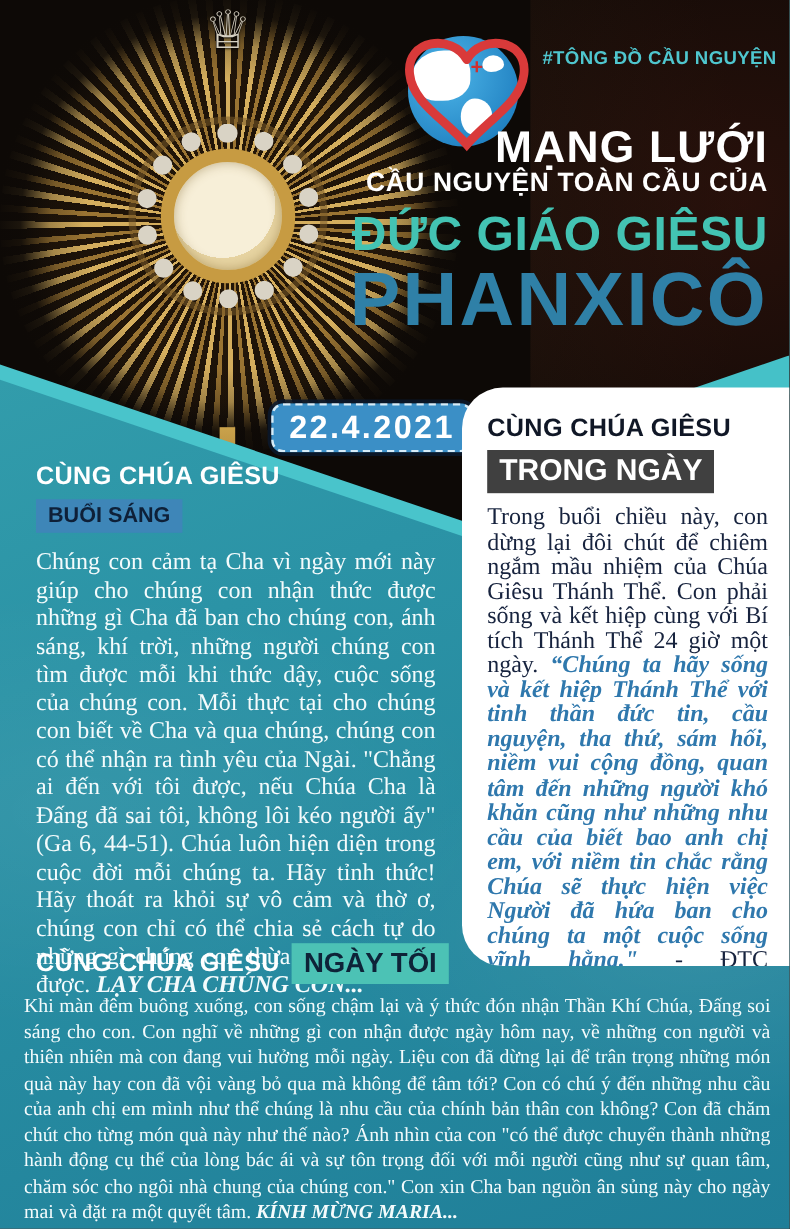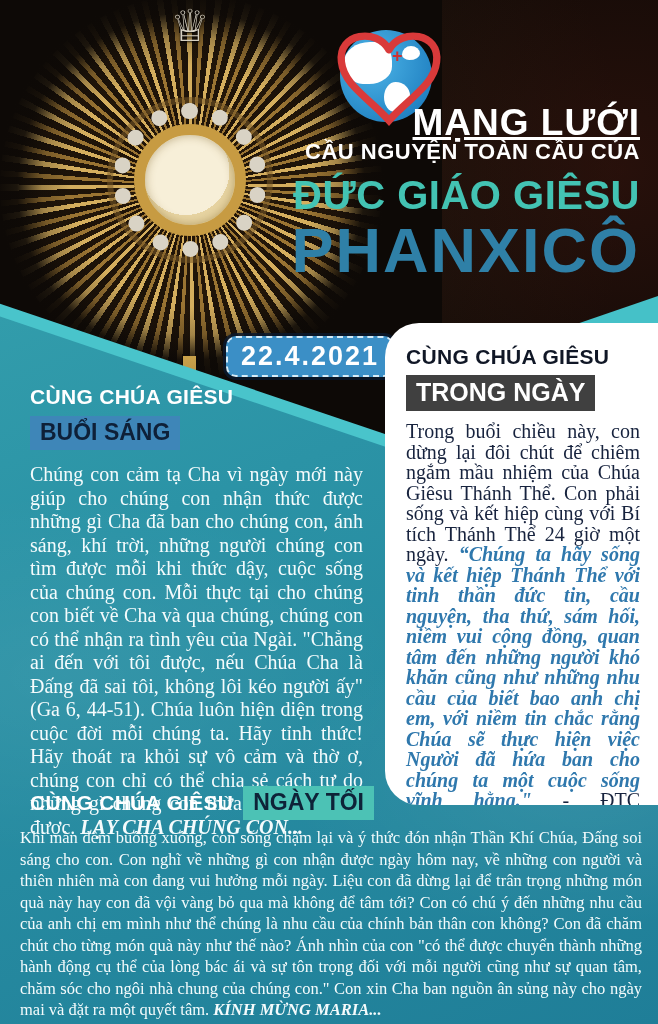--- a/index.html
+++ b/index.html
@@ -59,33 +59,33 @@
   .land2{position:absolute;left:44px;top:52px;width:26px;height:30px;background:#fff;
     border-radius:45% 55% 60% 40%/50% 45% 55% 50%;}
   .land3{position:absolute;left:62px;top:16px;width:18px;height:14px;background:#fff;
     border-radius:50% 50% 60% 40%/60% 55% 45% 40%;}
   .heart-svg{position:absolute;left:-8px;top:-6px;}
   .globe-cross{position:absolute;left:56px;top:22px;color:#d03030;font-size:18px;font-weight:bold;}
   
   .hashtags{position:absolute;left:452px;top:38px;z-index:3;color:#4fc6ce;
     font-weight:bold;font-size:15.5px;line-height:22px;letter-spacing:0.3px;}
   .title-block{position:absolute;right:18px;top:104px;text-align:right;z-index:3;line-height:1;}
-  .title-1{color:#fff;font-size:37px;font-weight:bold;letter-spacing:1px;text-decoration:underline;}
+  .title-1{color:#fff;font-size:37px;font-weight:bold;letter-spacing:1px;}
   .title-2{color:#fff;font-size:22px;font-weight:bold;letter-spacing:0.5px;margin-top:0;}
   .title-3{color:#43c3b3;font-size:40px;font-weight:bold;letter-spacing:0.5px;margin-top:12px;}
   .title-4{color:#2f80a7;font-size:63px;font-weight:bold;letter-spacing:2px;margin-top:4px;text-align:right;}
   
   .date-badge{position:absolute;left:226px;top:336px;z-index:3;
     background:#3b8fc6;border:2px dashed #d6ecf8;border-radius:10px;
     box-shadow:0 0 0 3px rgba(10,25,45,0.85);
     color:#fff;font-weight:bold;font-size:27px;letter-spacing:2px;padding:3px 13px;}
   
   .kicker{color:#fff;font-weight:bold;font-size:21px;letter-spacing:0.3px;}
   .tag{display:inline-block;font-weight:bold;padding:3px 10px 4px;}
-  .tag-blue-dark{background:#3e86b8;color:#0e2038;font-size:23px;}
+  .tag-blue-dark{background:#3e86b8;color:#0e2038;font-size:18px;}
   .tag-blue-white{background:#404040;color:#fff;font-size:25px;}
   .tag-teal{background:#4cc2b5;color:#0e2338;font-size:23px;}
   .serif{font-family:"Liberation Serif",serif;text-align:justify;}
   
   .morning{position:absolute;left:30px;top:385px;width:333px;z-index:3;}
   .morning .tag{margin-top:7px;}
   .morning p{margin:13px 0 0;color:#f4fbfc;font-size:20px;line-height:23.5px;}
   .closing{font-weight:bold;font-style:italic;}
   
   .card{position:absolute;left:385px;top:323px;width:273px;height:482px;z-index:3;
@@ -124,20 +124,21 @@
       <div class="land2"></div>
       <div class="land3"></div>
     </div>
     <div class="globe-cross">+</div>
     <svg class="heart-svg" width="122" height="122" viewBox="0 0 100 100">
       <path d="M50 26 C 40 8, 8 12, 11 36 C 13 55, 34 66, 50 84 C 66 66, 87 55, 89 36 C 92 12, 60 8, 50 26" fill="none" stroke="#d93a3a" stroke-width="6" stroke-linecap="round"></path>
     </svg>
   </div>
 
   <div class="hashtags">
+    <div>#TÔNG ĐỒ CẦU NGUYỆN</div>
   </div>
 
   <div class="title-block">
     <div class="title-1">MẠNG LƯỚI</div>
     <div class="title-2">CẦU NGUYỆN TOÀN CẦU CỦA</div>
     <div class="title-3">ĐỨC GIÁO GIÊSU</div>
     <div class="title-4">PHANXICÔ</div>
   </div>
 
   <div class="date-badge">22.4.2021</div>

